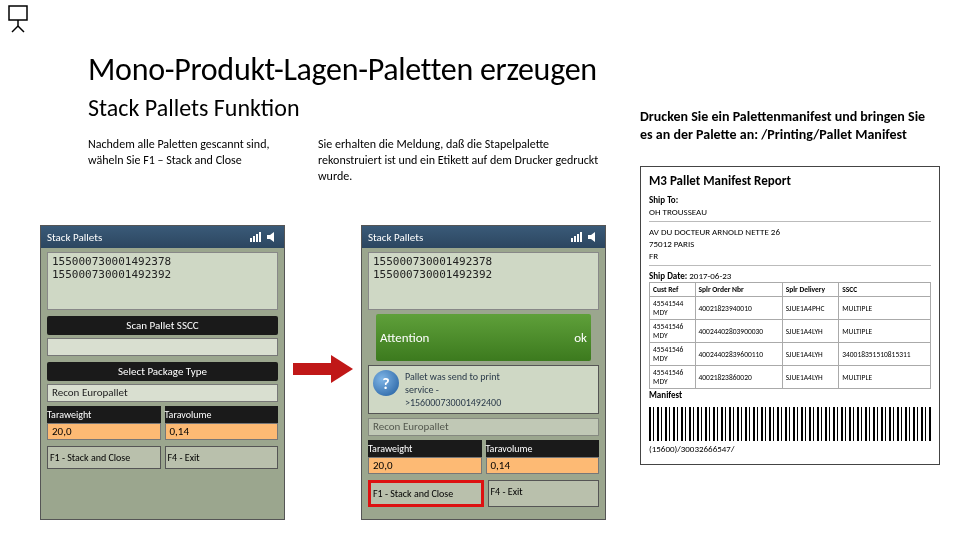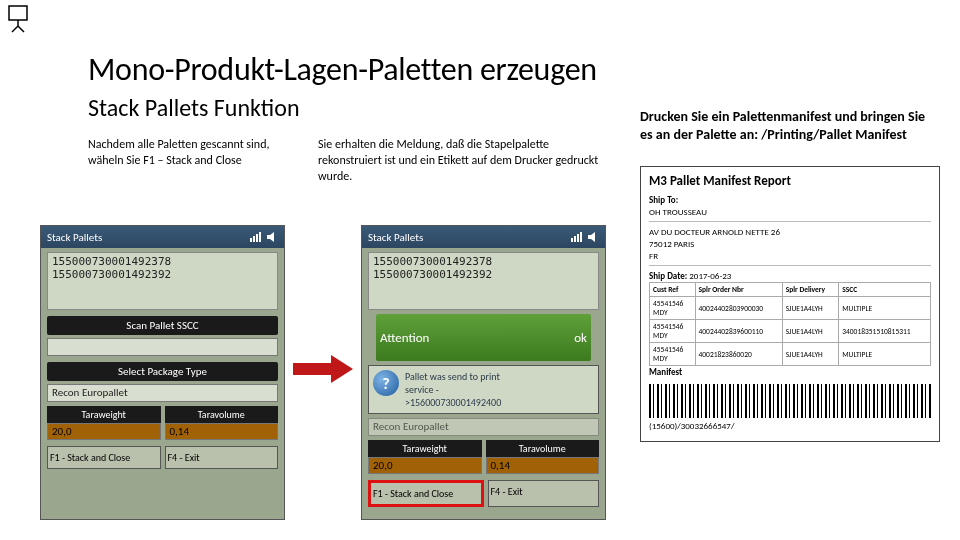--- a/index.html
+++ b/index.html
@@ -15,22 +15,22 @@
   .screens { position: absolute; top: 225px; left: 40px; display: flex; align-items: flex-start; }
   .device { width: 245px; height: 295px; background: #9ba68e; border: 1px solid #555; overflow: hidden; position: relative; }
   .dev-titlebar { height: 22px; background: linear-gradient(#3a5a78,#2c4660); color: #fff; display: flex; align-items: center; padding: 4px 6px; font-size: 11px; }
   .dev-titlebar .spacer { flex: 1; }
   .sig { width: 12px; height: 10px; margin-left: 4px; }
   .list-area { background: #cfd8c5; margin: 4px 6px; height: 58px; border: 1px solid #888; padding: 2px 4px; font-size: 11px; font-family: Consolas, monospace; color: #222; }
   .black-btn { margin: 6px 6px 3px; background: #1a1a1a; color: #fff; font-size: 11px; text-align: center; padding: 3px 4px; border-radius: 2px; }
   .input-row { margin: 2px 6px; background: #d9dfd0; border: 1px solid #777; height: 18px; font-size: 11px; padding: 1px 4px; color: #222; }
   .two-col { display: flex; margin: 4px 6px 2px; gap: 4px; }
   .two-col > div { flex: 1; }
-  .hdr-cell { background: #1a1a1a; color: #fff; font-size: 10px; text-align: center; padding: 2px 0; }
-  .val-cell { background: #a16207; border: 1px solid #777; font-size: 11px; padding: 1px 4px; }
+  .hdr-cell { background: #1a1a1a; color: #fff; font-size: 10px; text-align: left; padding: 2px 0; }
+  .val-cell { background: #fdba74; border: 1px solid #777; font-size: 11px; padding: 1px 4px; }
   .fn-row { display: flex; margin: 6px 6px 0; gap: 4px; }
   .fn-btn { flex: 1; background: #b9c0ac; border: 1px solid #555; font-size: 10px; padding: 4px 2px; }
   .fn-hi { border: 3px solid #d11; }
   .attention { margin: 4px 14px; background: linear-gradient(#5fa03a,#3c7a1e); color: #fff; font-size: 13px; display: flex; padding: 16px 4px; border-radius: 2px; }
   .msg-box { margin: 0 6px 4px; background: #cfd8c5; border: 1px solid #555; padding: 4px; display: flex; gap: 6px; font-size: 10px; color: #2a3a4a; }
   .msg-icon { width: 26px; height: 26px; border-radius: 50%; background: radial-gradient(circle at 35% 35%, #7fb5e6, #1e5a9c); display: flex; align-items: center; justify-content: center; color: #fff; font-size: 16px; font-weight: bold; flex-shrink: 0; }
   .arrow { width: 60px; height: 28px; margin: 130px 8px 0; position: relative; }
   .arrow .shaft { position: absolute; left: 0; top: 8px; width: 40px; height: 12px; background: #c01818; }
   .arrow .head { position: absolute; left: 38px; top: 0; width: 0; height: 0; border-left: 22px solid #c01818; border-top: 14px solid transparent; border-bottom: 14px solid transparent; }
   .report { position: absolute; top: 166px; left: 640px; width: 300px; border: 1px solid #444; background: #fff; padding: 6px 8px 10px; }
@@ -174,20 +174,27 @@
     <thead>
         <tr id="rthead">
           <th>Cust Ref</th>
           <th>Splr Order Nbr</th>
           <th>Splr Delivery</th>
           <th>SSCC</th>
         </tr>
       </thead>
     <tbody id="rtbody">
         <tr>
+          <td style="white-space: pre-line;">45541544
+MDY</td>
+          <td style="white-space: pre-line;">40021823940010</td>
+          <td style="white-space: pre-line;">SJUE1A4PHC</td>
+          <td style="white-space: pre-line;">MULTIPLE</td>
+        </tr>
+        <tr>
           <td style="white-space: pre-line;">45541546
 MDY</td>
           <td style="white-space: pre-line;">40024402803900030</td>
           <td style="white-space: pre-line;">SJUE1A4LYH</td>
           <td style="white-space: pre-line;">MULTIPLE</td>
         </tr>
         <tr>
           <td style="white-space: pre-line;">45541546
 MDY</td>
           <td style="white-space: pre-line;">40024402839600110</td>

